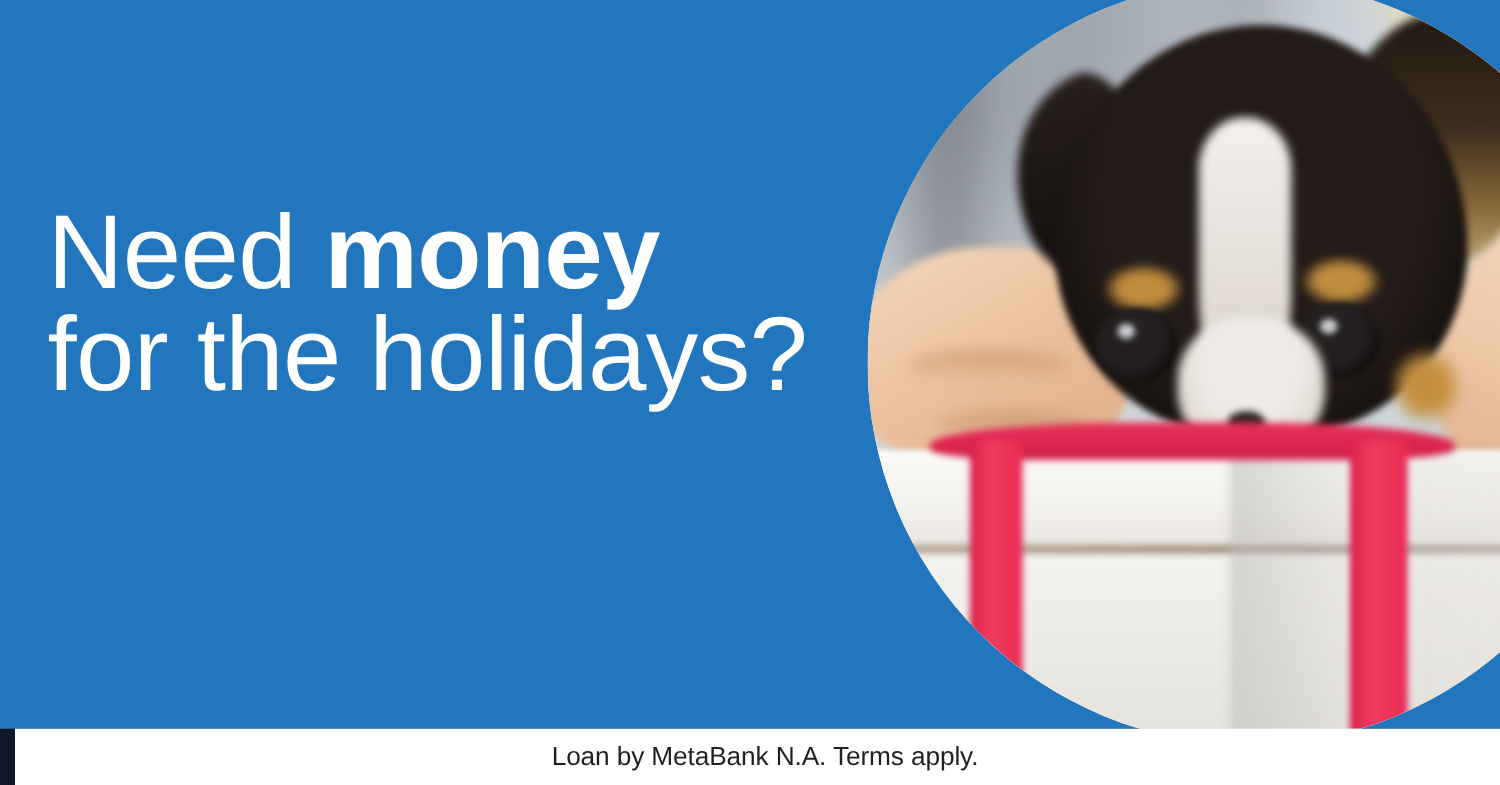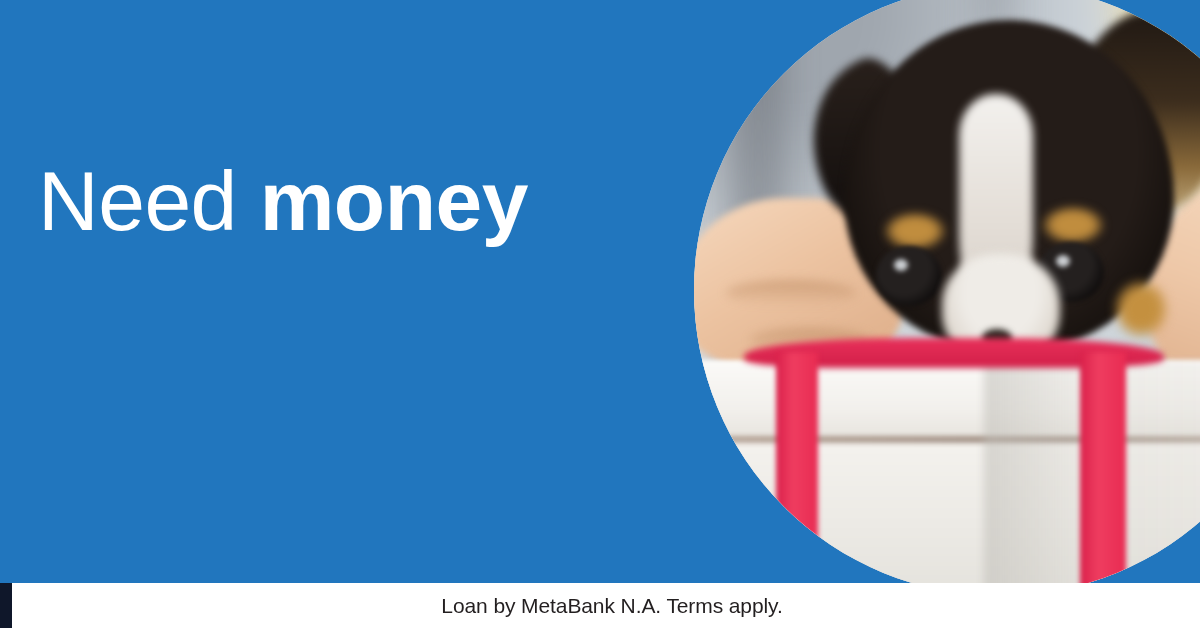--- a/index.html
+++ b/index.html
@@ -366,19 +366,20 @@
           <div class="ribbon-v-a"></div>
           <div class="ribbon-v-b"></div>
         </div>
 
       </div>
     </div>
   </div>
 
   <div class="headline">
     <span class="line"><span>Need </span><span class="strong">money</span></span>
+    <span class="line">for the holidays?</span>
   </div>
 
   <div class="footer-bar">
     <span class="footer-text">Loan by MetaBank N.A. Terms apply.</span>
   </div>
 
 </div>
 
 </body></html>

